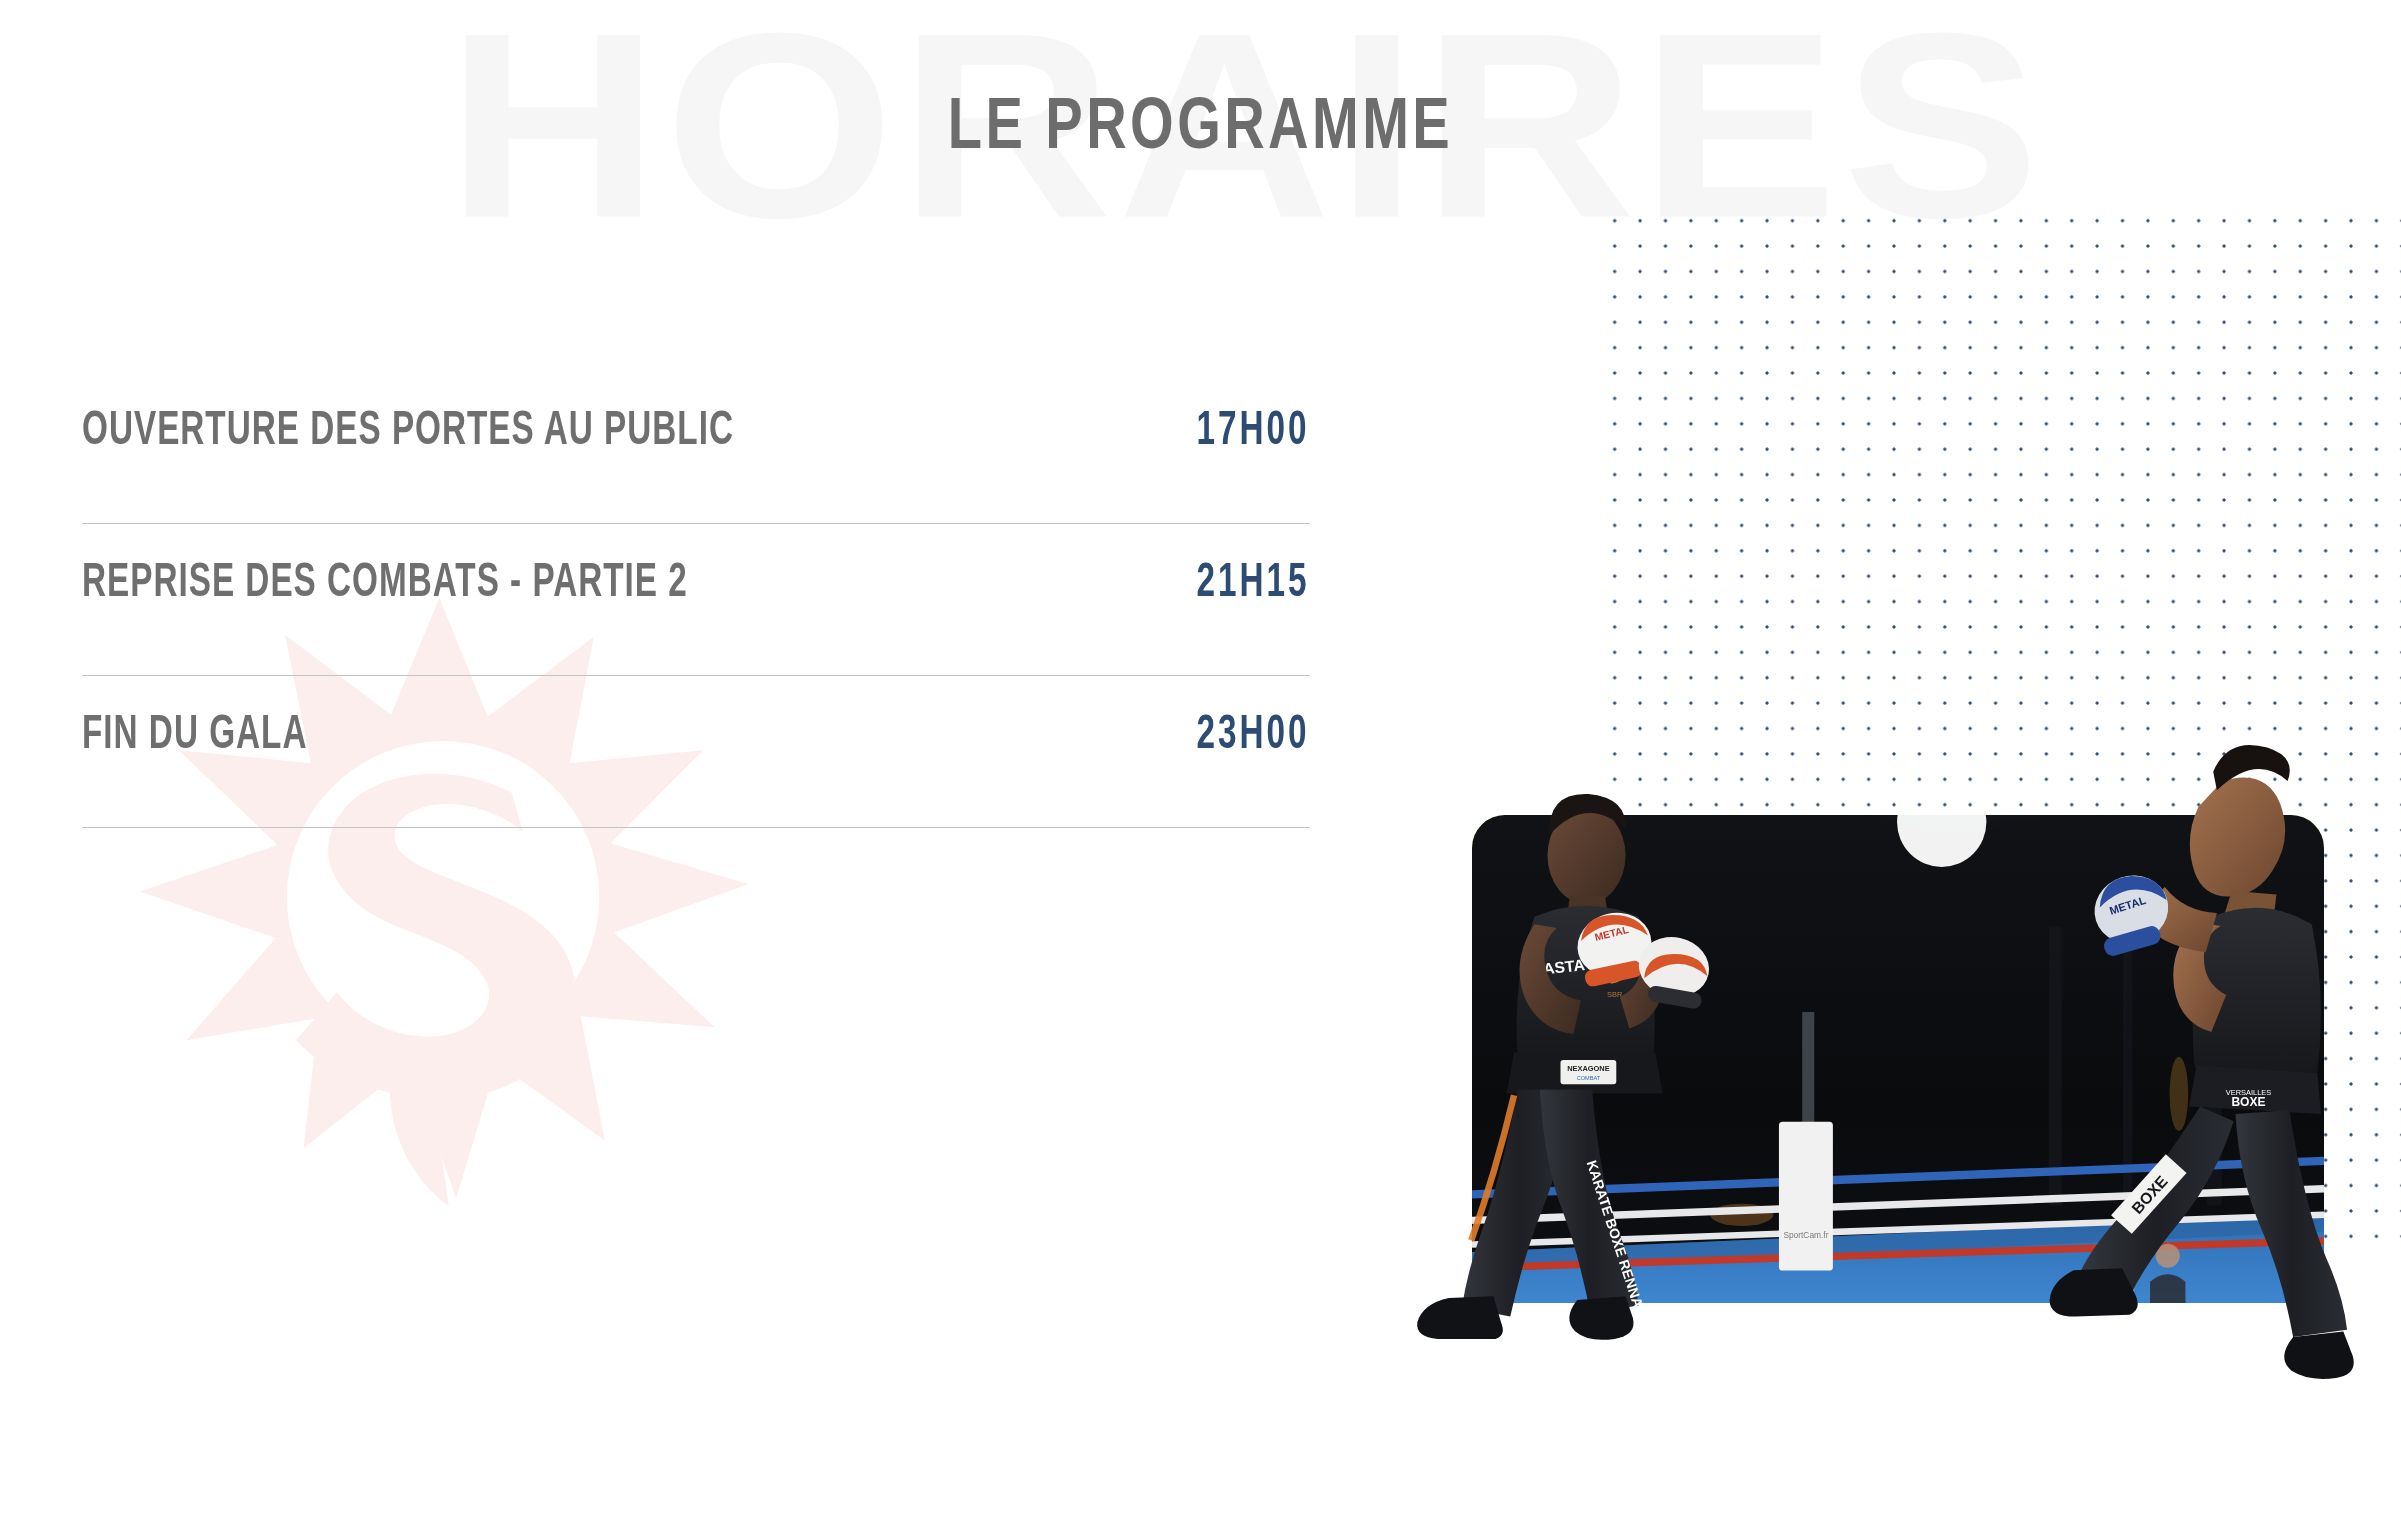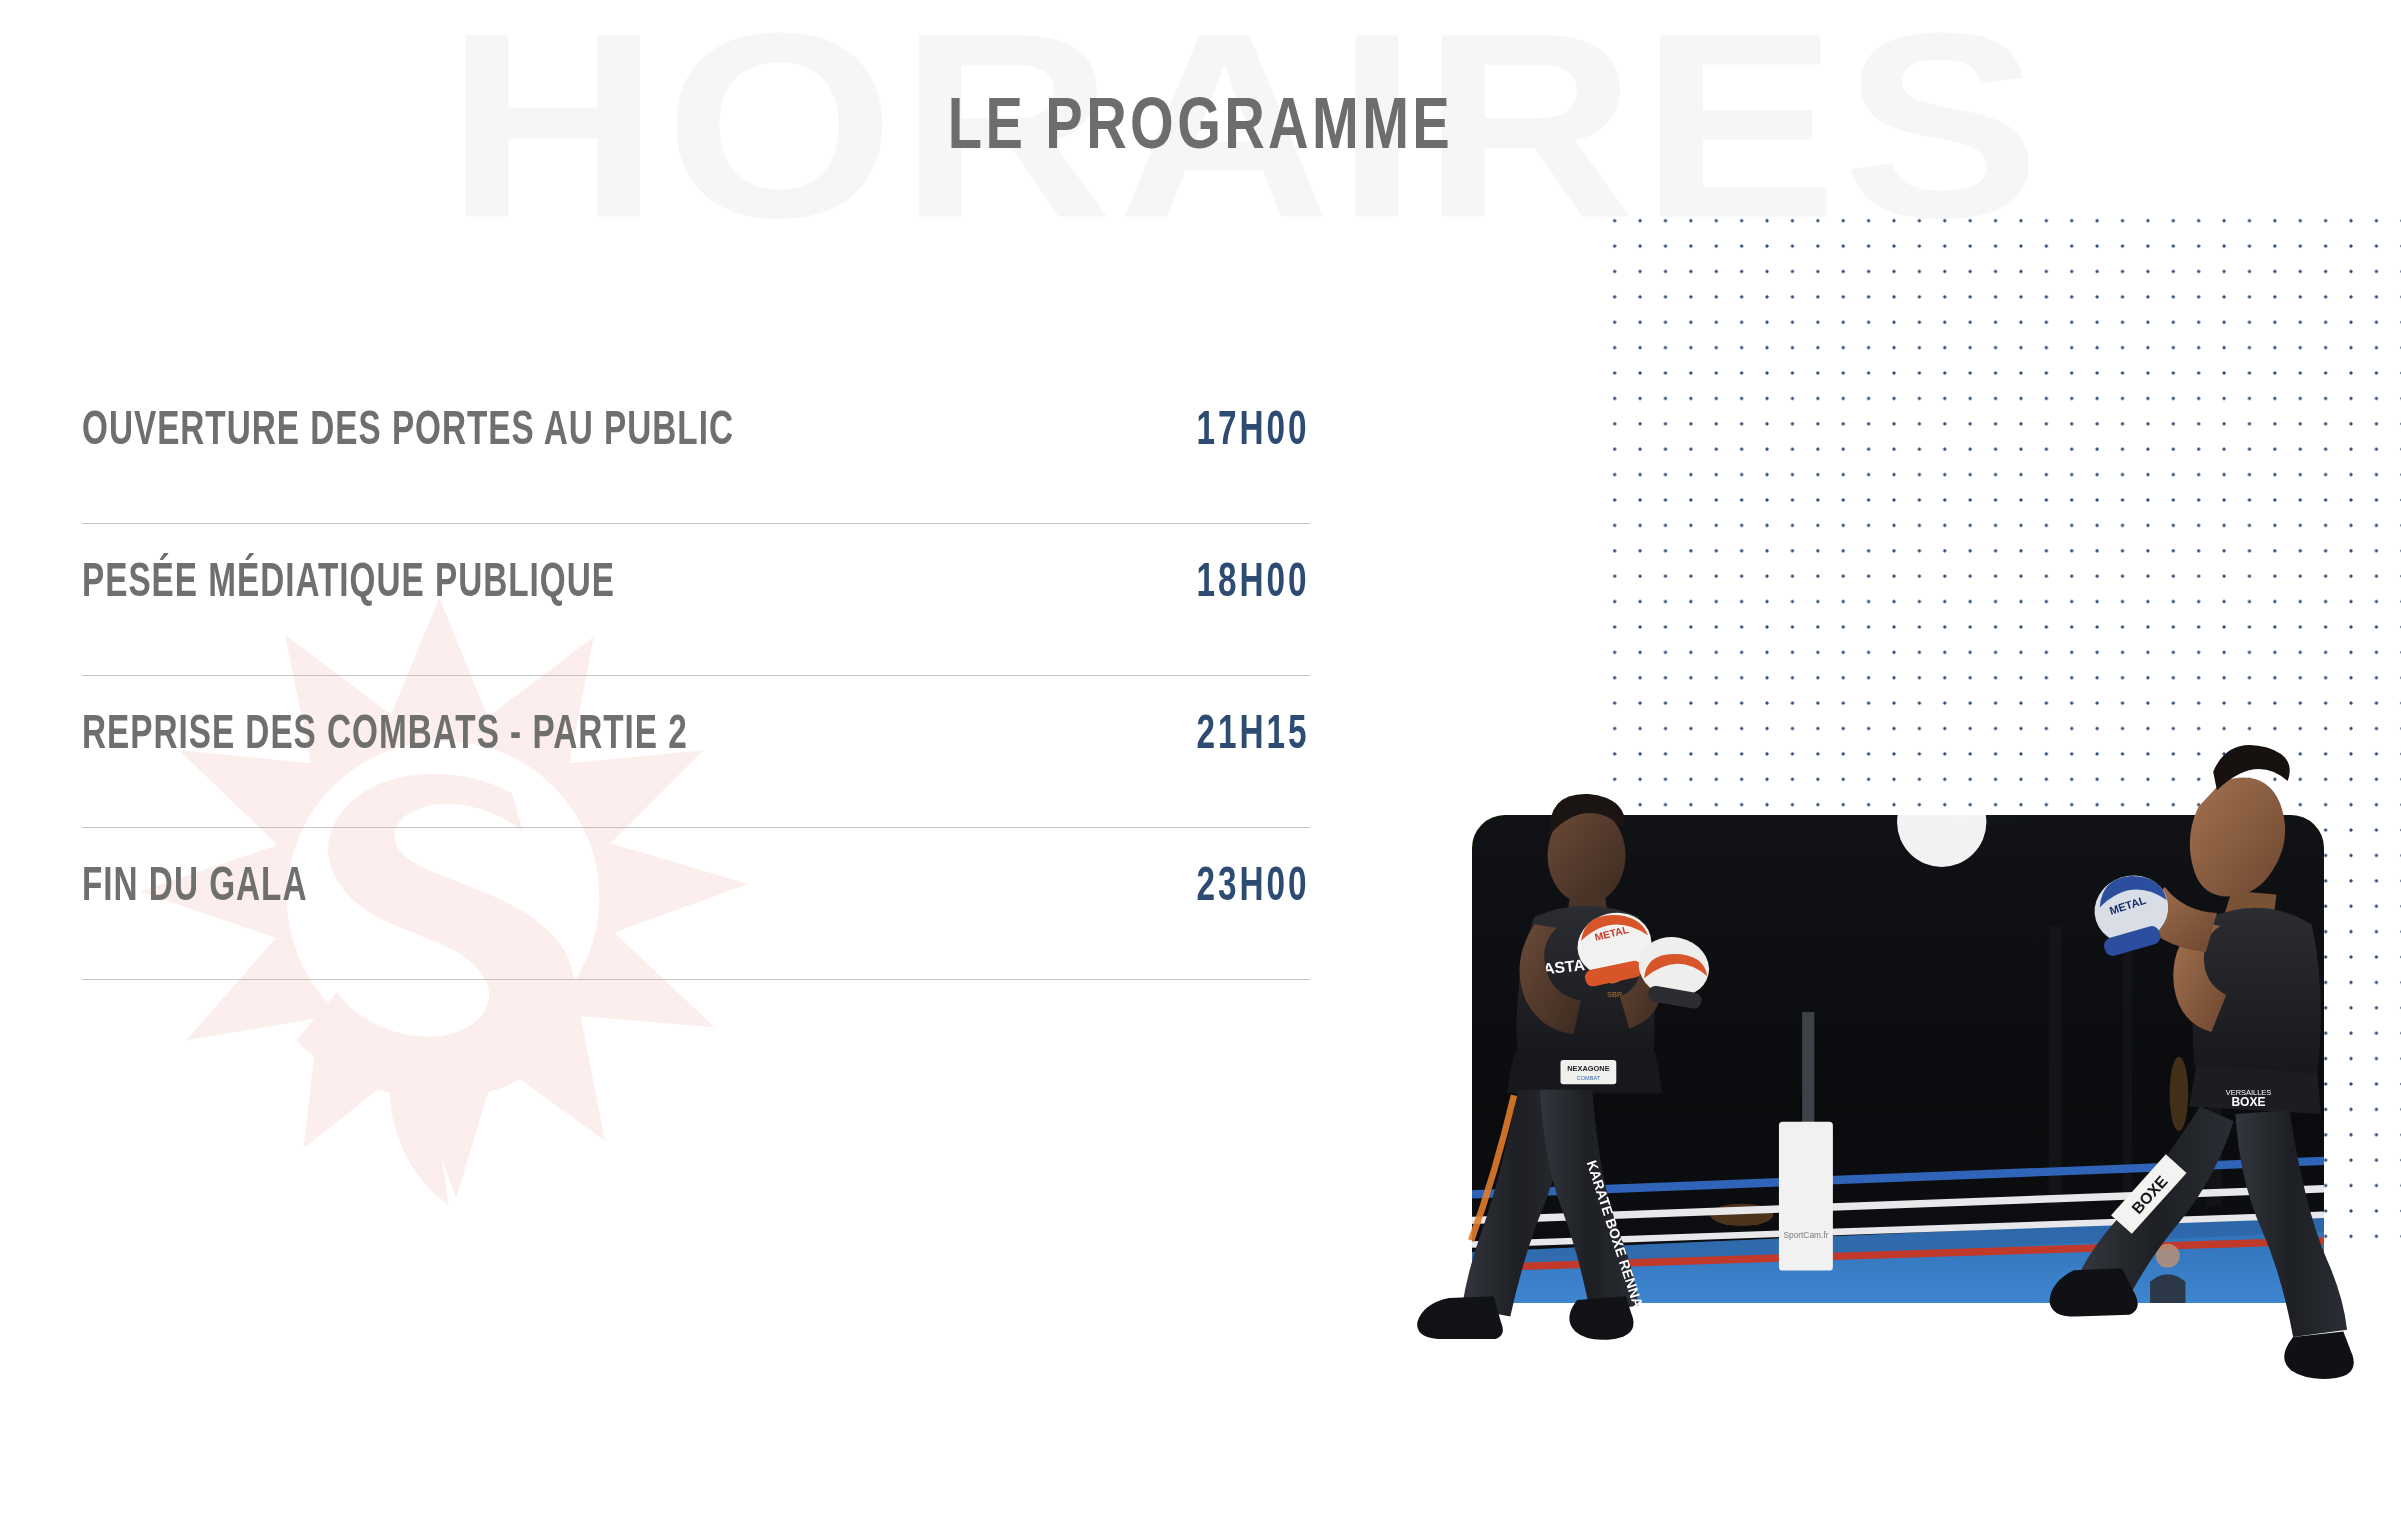--- a/index.html
+++ b/index.html
@@ -173,24 +173,20 @@
 
   <div class="dot-field"></div>
 
   <div class="schedule">
 
     <div class="schedule-row">
       <span class="row-label">OUVERTURE DES PORTES AU PUBLIC</span>
       <span class="row-time">17H00</span>
     </div>
 
-    <div class="schedule-row">
-      <span class="row-label">PESÉE MÉDIATIQUE PUBLIQUE</span>
-      <span class="row-time">18H00</span>
-    </div>
 
 
 
 
     <div class="schedule-row">
       <span class="row-label">REPRISE DES COMBATS - PARTIE 2</span>
       <span class="row-time">21H15</span>
     </div>
 
     <div class="schedule-row">

